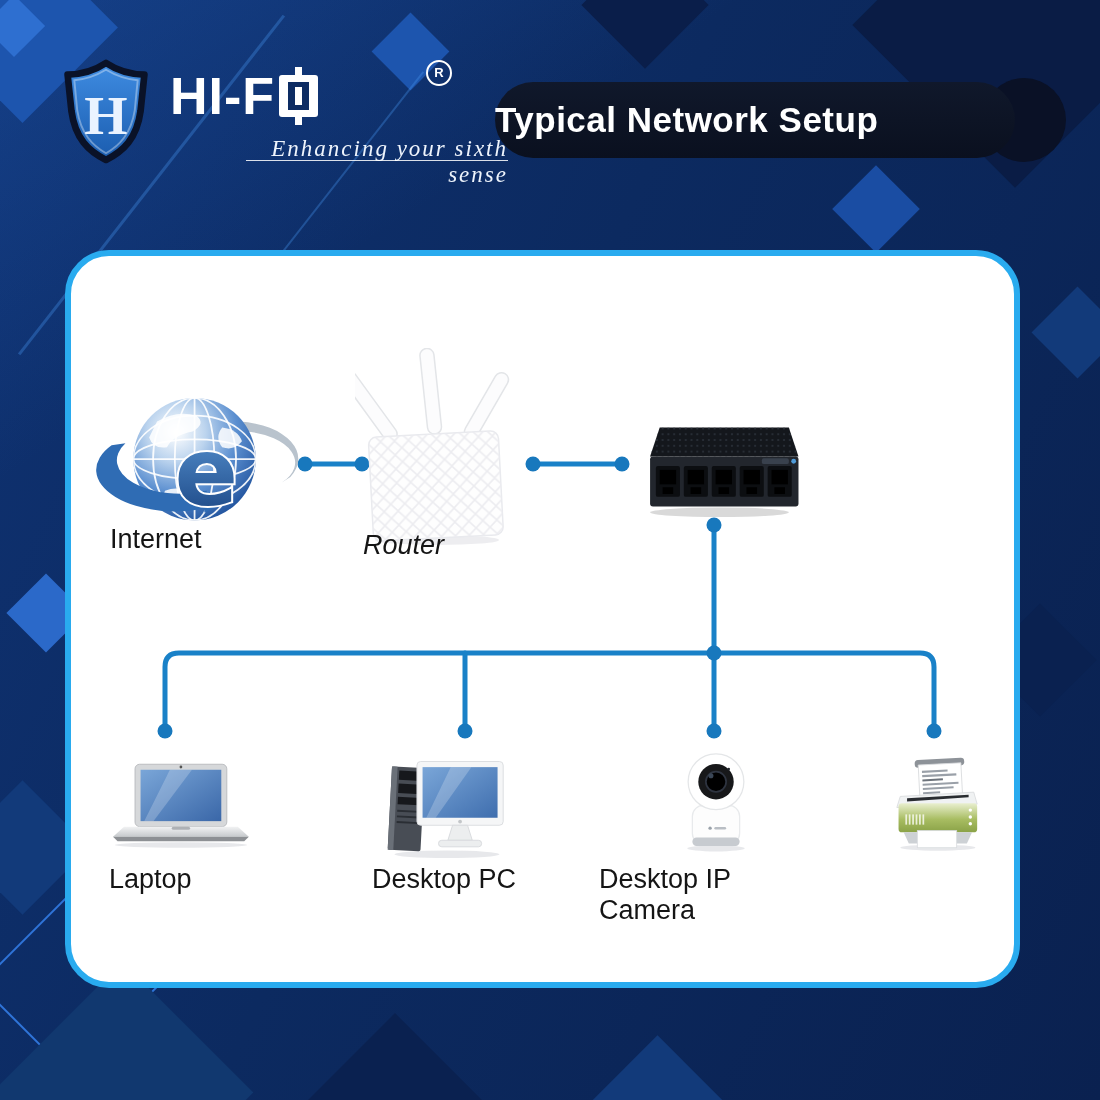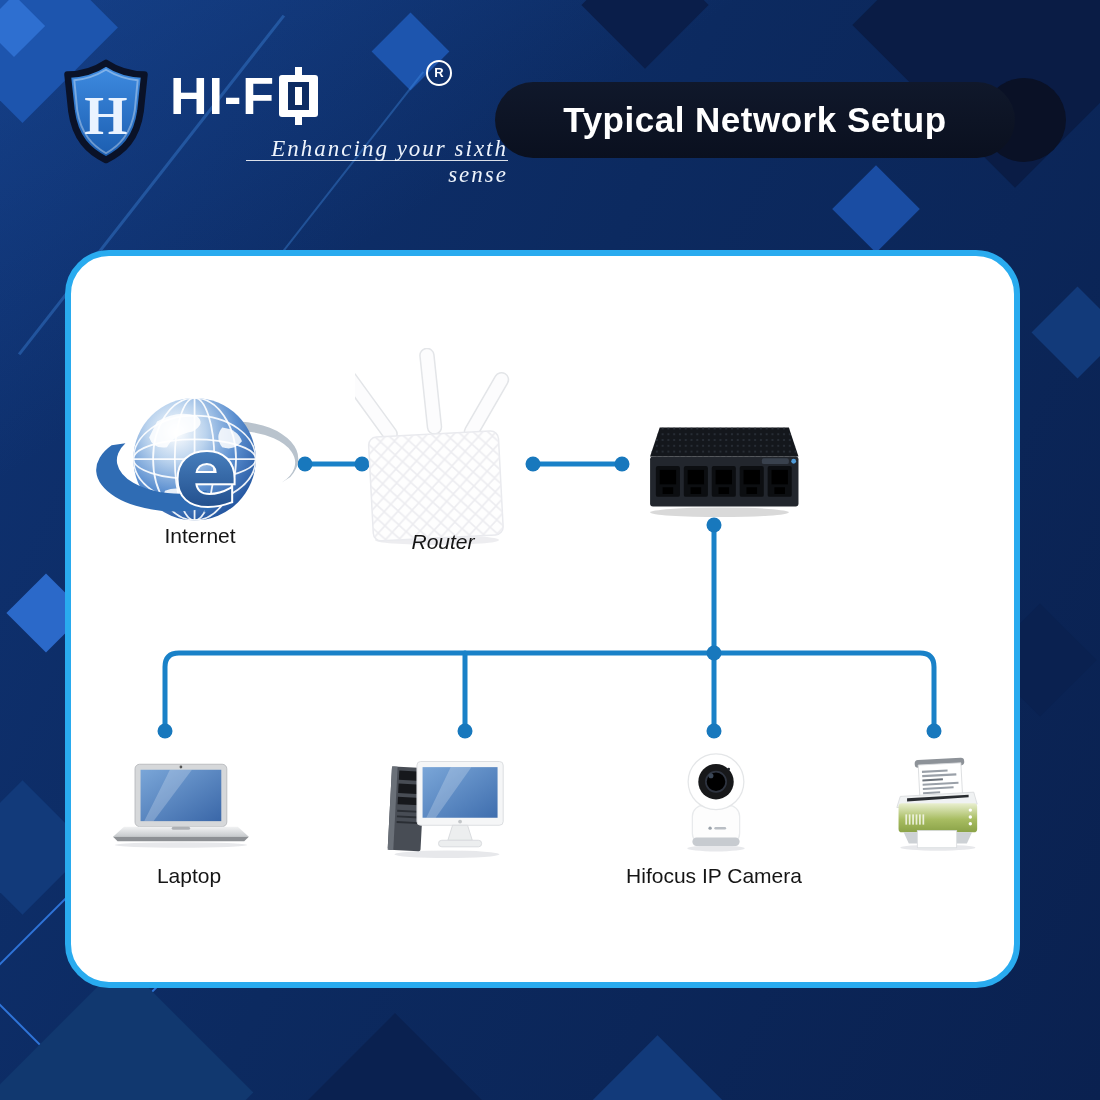--- a/index.html
+++ b/index.html
@@ -20,31 +20,31 @@
   #reg-mark{position:absolute;left:368px;top:8px;width:22px;height:22px;border:2px solid #fff;
             border-radius:50%;color:#fff;font-size:13px;font-weight:bold;line-height:22px;
             text-align:center;}
   #tagline{position:absolute;left:188px;top:84px;width:262px;text-align:right;
            color:#eef4fc;font-size:23px;font-style:italic;letter-spacing:2px;
            font-family:"Liberation Serif",serif;}
   #tagline-rule{position:absolute;left:188px;top:108px;width:262px;height:1px;
                 background:rgba(255,255,255,.85);}
   #title-pill{position:absolute;left:495px;top:82px;width:520px;height:76px;border-radius:38px;
               background:linear-gradient(180deg,#10182b 0%,#0a101f 100%);z-index:4;
-              display:flex;align-items:center;justify-content:center;}
+              display:flex;align-items:center;justify-content:flex-start;}
   #title-pill span{color:#ffffff;font-size:35px;font-weight:bold;letter-spacing:.5px;}
 
   
   #card{position:absolute;left:65px;top:250px;width:955px;height:738px;background:#ffffff;
         border:6px solid #29abef;border-radius:44px;box-sizing:border-box;z-index:2;}
 
   
   #wires{position:absolute;left:0;top:0;z-index:3;pointer-events:none;}
   .node-icon{position:absolute;z-index:4;}
-  .node-label{position:absolute;z-index:4;color:#151515;font-size:21px;text-align:center;}
+  .node-label{position:absolute;z-index:4;color:#151515;font-size:27px;text-align:left;}
 </style>
 </head>
 <body>
 
 <div id="stage">
 
   <div class="deco" style="left:-220px;top:-260px;width:900px;height:540px;transform:rotate(-33deg);
               background:linear-gradient(180deg,rgba(30,85,170,.55),rgba(30,85,170,0));"></div>
   <div class="diamond" style="left:-45px;top:-40px;width:135px;height:135px;background:#1d55ae;"></div>
   <div class="diamond" style="left:-8px;top:4px;width:44px;height:44px;background:#2e6fd0;"></div>
@@ -263,36 +263,37 @@
       <rect x="13" y="66" width="24" height="2" fill="#2a2e34"></rect>
       <rect x="13" y="72" width="24" height="2" fill="#2a2e34"></rect>
     </g>
     <rect x="34" y="8" width="92" height="68" rx="4" fill="#f5f6f7" stroke="#dadcdf"></rect>
     <rect x="40" y="14" width="80" height="54" fill="url(#pcScr)"></rect>
     <polygon points="70,14 92,14 54,68 44,68" fill="rgba(255,255,255,.22)"></polygon>
     <circle cx="80" cy="72" r="2" fill="#c3c6c9"></circle>
     <polygon points="72,76 88,76 93,92 67,92" fill="#eceeef" stroke="#d8dadd"></polygon>
     <rect x="57" y="92" width="46" height="7" rx="3.5" fill="#eceeef" stroke="#d8dadd"></rect>
   </svg>
+  <div class="node-label" style="left:372px;top:864px;width:180px;">Desktop PC</div>
 
   <svg class="node-icon" style="left:678px;top:744px;" width="76" height="116" viewBox="0 0 90 120">
     <ellipse cx="45" cy="115" rx="34" ry="3.5" fill="rgba(20,30,60,.1)"></ellipse>
     <rect x="30" y="58" width="30" height="12" fill="#f2f3f4"></rect>
     <rect x="17" y="64" width="56" height="46" rx="13" fill="#fdfdfd" stroke="#e8eaec" stroke-width="1.5"></rect>
     <rect x="17" y="102" width="56" height="10" rx="5" fill="#c7cbd0"></rect>
     <circle cx="38" cy="91" r="2" fill="#9aa2aa"></circle>
     <rect x="43" y="89.5" width="14" height="3" rx="1.5" fill="#b9bec4"></rect>
     <circle cx="45" cy="36" r="33" fill="#ffffff" stroke="#e4e6e8" stroke-width="1.5"></circle>
     <circle cx="45" cy="36" r="21" fill="#17181a"></circle>
     <circle cx="45" cy="36" r="12" fill="#000"></circle>
     <circle cx="45" cy="36" r="12" fill="none" stroke="#2e3440" stroke-width="2"></circle>
     <circle cx="39" cy="29" r="3" fill="#3a4656"></circle>
     <circle cx="60" cy="21" r="1.6" fill="#22262d"></circle>
   </svg>
-  <div class="node-label" style="left:599px;top:864px;width:230px;">Hifocus IP Camera</div>
+  <div class="node-label" style="left:599px;top:864px;width:230px;">Desktop IP Camera</div>
 
   <svg class="node-icon" style="left:890px;top:740px;" width="94" height="118" viewBox="0 0 110 122">
     <defs>
       <linearGradient id="prn" x1="0" y1="0" x2="0" y2="1">
         <stop offset="0" stop-color="#e9efcf"></stop>
           <stop offset=".55" stop-color="#a8bd62"></stop>
         <stop offset="1" stop-color="#8aa247"></stop>
       </linearGradient>
     </defs>
     <ellipse cx="56" cy="118" rx="44" ry="3.5" fill="rgba(20,30,60,.1)"></ellipse>

